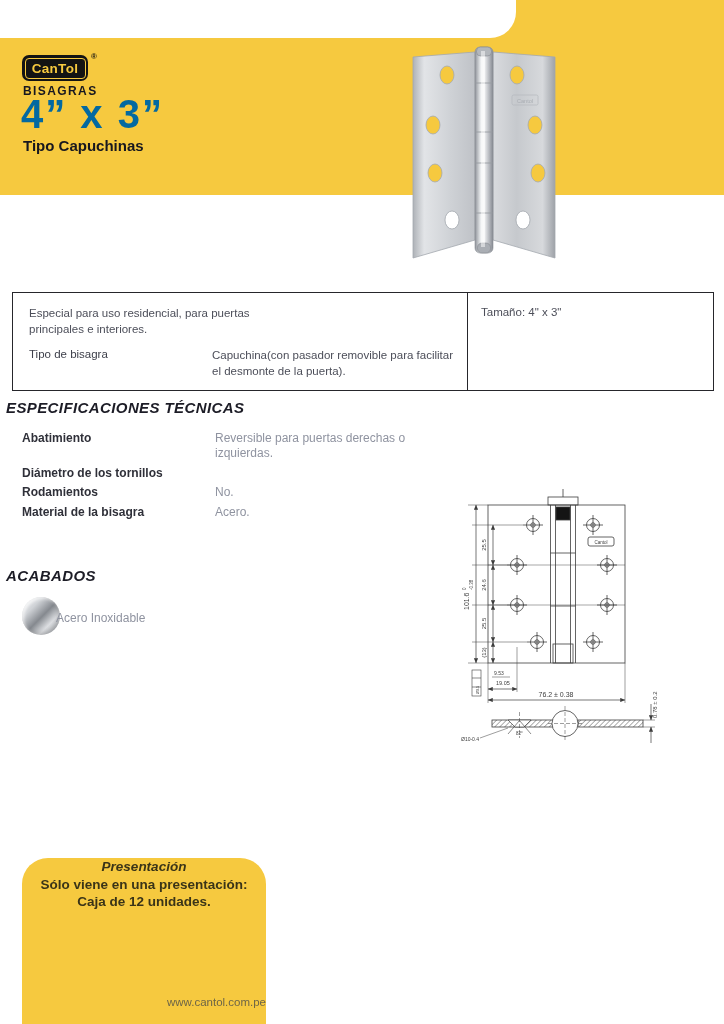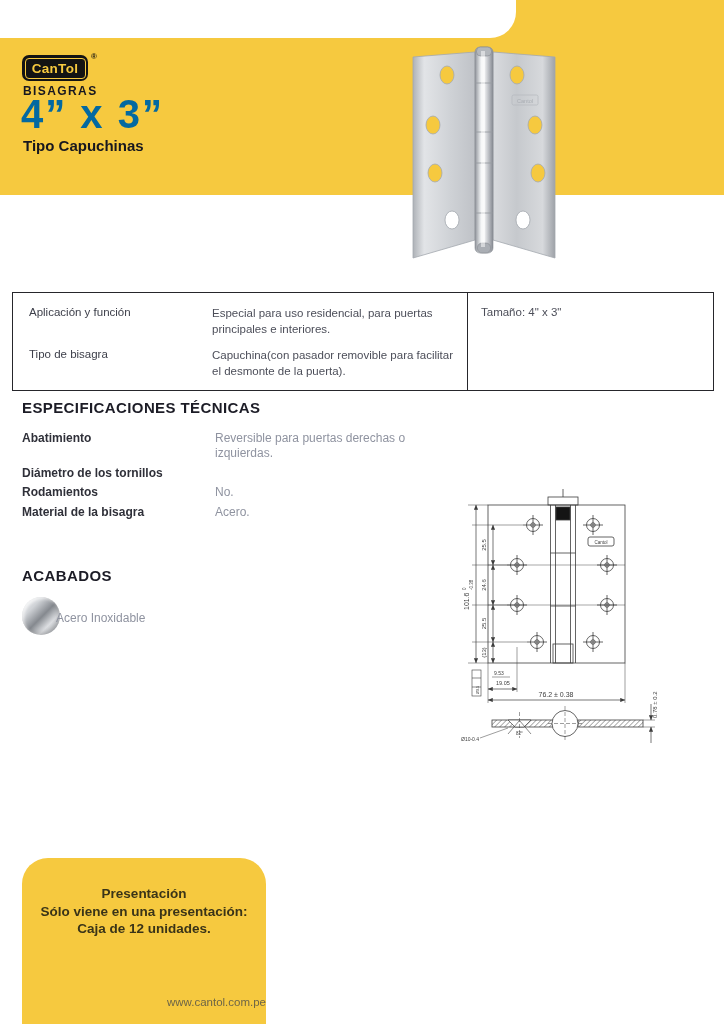--- a/index.html
+++ b/index.html
@@ -24,21 +24,21 @@
 
   
   .info-table{position:absolute;left:12px;top:292px;width:702px;height:99px;border:1.5px solid #26262b;display:flex;background:#fff;}
   .it-left{width:455px;border-right:1.5px solid #26262b;padding:13px 0 0 16px;}
   .it-row{display:flex;margin-bottom:11px;}
   .it-label{width:183px;font-size:11.5px;color:#3e404b;}
   .it-value{width:242px;font-size:11.5px;color:#4c4e59;line-height:1.35;}
   .it-right{flex:1;padding:13px 0 0 13px;font-size:11.5px;color:#4c4e59;}
 
   
-  .sec-title{position:absolute;left:22px;font-size:15px;font-weight:800;color:#1c1c26;letter-spacing:.4px;}
+  .sec-title{position:absolute;left:6px;font-size:15px;font-weight:800;color:#1c1c26;letter-spacing:.4px;font-style:italic;}
 
   
   .spec-list{position:absolute;left:22px;top:431px;width:410px;}
   .spec-row{display:flex;margin-bottom:4.5px;gap:32px;}
   .spec-label{width:161px;font-size:12px;font-weight:700;color:#2f3039;}
   .spec-value{flex:1;font-size:12px;color:var(--gray);line-height:1.28;}
 
   
   .swatch{position:absolute;left:22px;top:597px;width:38px;height:38px;border-radius:50%;
           background:linear-gradient(135deg,#f4f5f6 0%,#cfd2d6 28%,#85898f 52%,#dddfe2 72%,#a2a6ac 100%);
@@ -46,21 +46,21 @@
   .swatch-label{position:absolute;left:56px;top:611px;font-size:12px;color:var(--gray);}
 
   
   .tech-drawing{position:absolute;left:458px;top:476px;}
   .tech-drawing text{font-family:"Liberation Sans",sans-serif;fill:var(--line);}
 
   
   .present-card{position:absolute;left:22px;top:858px;width:244px;height:166px;background:var(--yellow);
                 border-radius:26px 26px 0 0;text-align:center;}
   .present-line{font-size:13.5px;font-weight:800;color:#3a3418;line-height:17.5px;}
-  .present-line.first{padding-top:27px;}
+  .present-line.first{font-style:italic;}
   .website{position:absolute;left:0;right:0;bottom:16px;font-size:11.5px;color:#6d6547;text-align:right;}
 </style>
 </head>
 <body>
 
 <div class="page">
 
   <div class="band"></div>
   <div class="notch"></div>
 
@@ -120,21 +120,20 @@
         <line x1="73.5" y1="119" x2="90.5" y2="119"></line>
           <line x1="73.5" y1="169" x2="90.5" y2="169"></line>
       </g>
       <rect x="79" y="7" width="4" height="196" fill="rgba(255,255,255,0.5)"></rect>
     </g>
   </svg>
 
   <div class="info-table">
     <div class="it-left">
       <div class="it-row">
-        <div class="it-label">Aplicación y función</div>
         <div class="it-value">Especial para uso residencial, para puertas principales e interiores.</div>
       </div>
       <div class="it-row">
         <div class="it-label">Tipo de bisagra</div>
         <div class="it-value">Capuchina(con pasador removible para facilitar el desmonte de la puerta).</div>
       </div>
     </div>
     <div class="it-right">Tamaño: 4" x 3"</div>
   </div>
 

